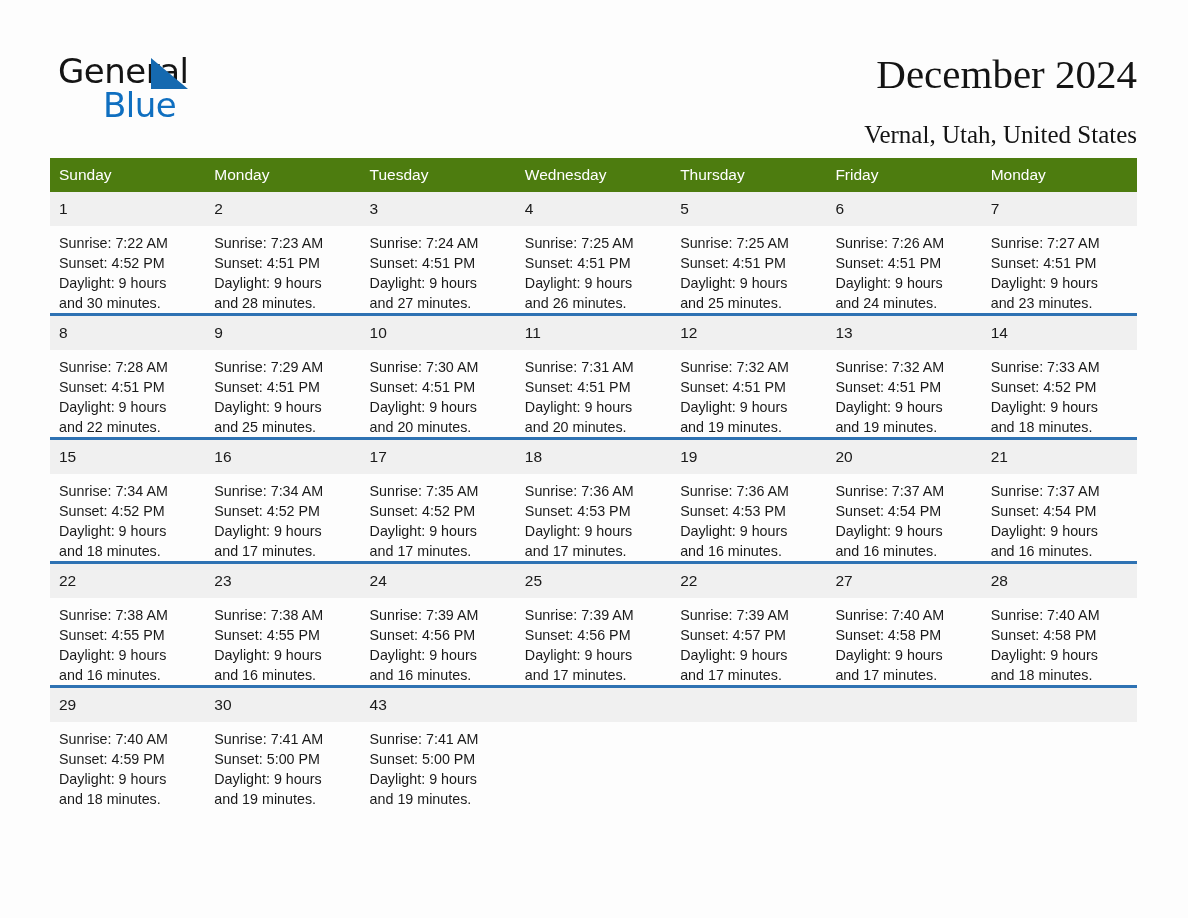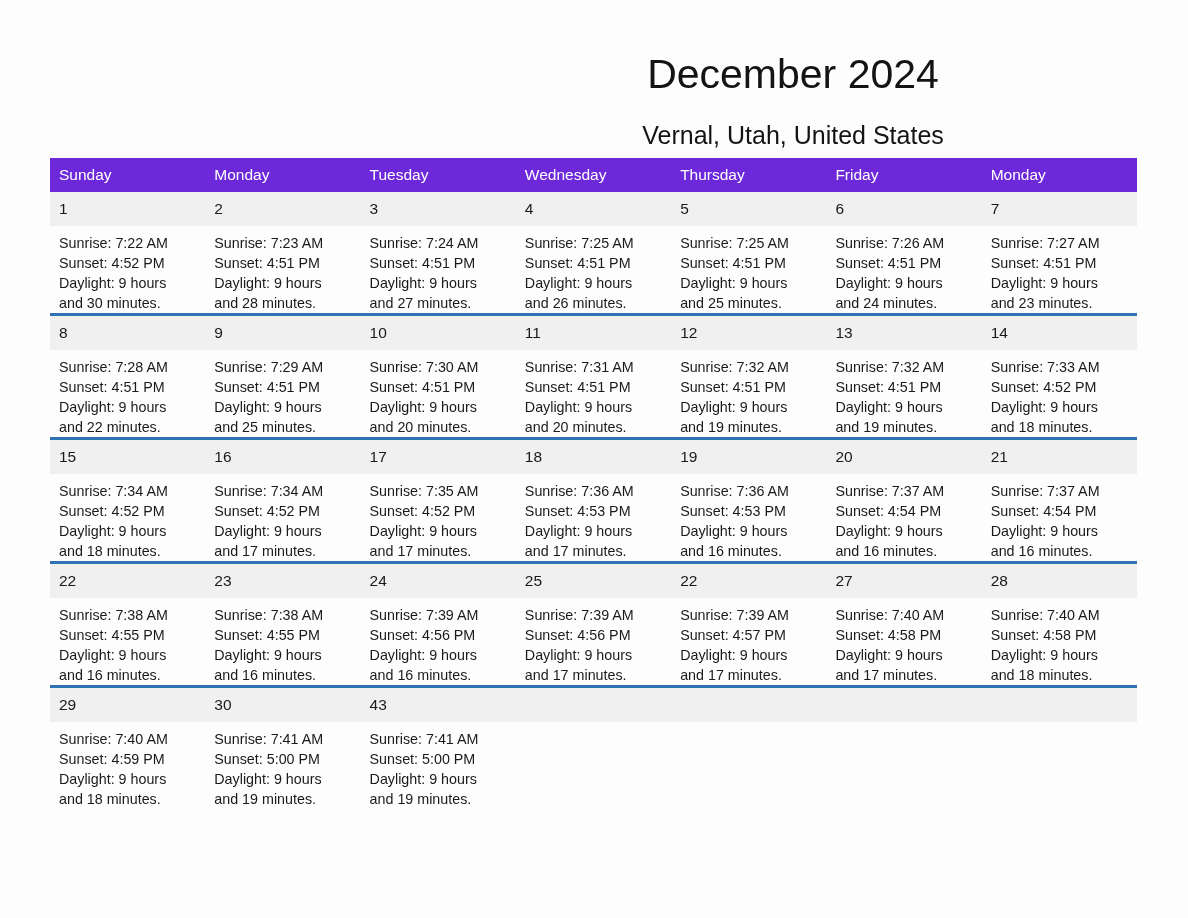--- a/index.html
+++ b/index.html
@@ -68,24 +68,25 @@
     font-size: 34px;
     letter-spacing: -0.5px;
     color: #0f6fc0;
     font-family: "DejaVu Sans", sans-serif;
     font-weight: 400;
     line-height: 38px;
   }
 
   .title-block {
     position: absolute;
-    right: 45px;
+    right: 51px;
     top: 48px;
-    text-align: center;
+    text-align: right;
     width: 700px;
+    font-family: Liberation Serif, serif;
   }
   .cal-title {
     font-size: 41px;
     font-weight: 400;
     color: #141414;
     line-height: 52px;
     letter-spacing: 0px;
   }
   .cal-subtitle {
     font-size: 25px;
@@ -98,21 +99,21 @@
   
   .calendar {
     position: absolute;
     left: 50px;
     top: 158px;
     width: 1087px;
     border-collapse: collapse;
     table-layout: fixed;
   }
   .calendar th {
-    background: #6d28d9;
+    background: #4d7c0f;
     color: #ffffff;
     font-size: 15.5px;
     font-weight: 400;
     text-align: left;
     padding: 8px 0 9px 9px;
     height: 17px;
     line-height: 17px;
   }
   .calendar td {
     vertical-align: top;
@@ -145,20 +146,27 @@
     background: #f0f0f0;
   }
 </style>
 </head>
 <body>
 
 <div class="page">
 
   <div class="header">
 
+    <div class="logo">
+      <div class="logo-line1">
+        <span class="logo-general">General</span>
+        <span class="logo-triangle"></span>
+      </div>
+      <span class="logo-blue">Blue</span>
+    </div>
 
     <div class="title-block">
       <div class="cal-title">December 2024</div>
       <div class="cal-subtitle">Vernal, Utah, United States</div>
     </div>
 
   </div>
 
   <table class="calendar">
     <colgroup>

